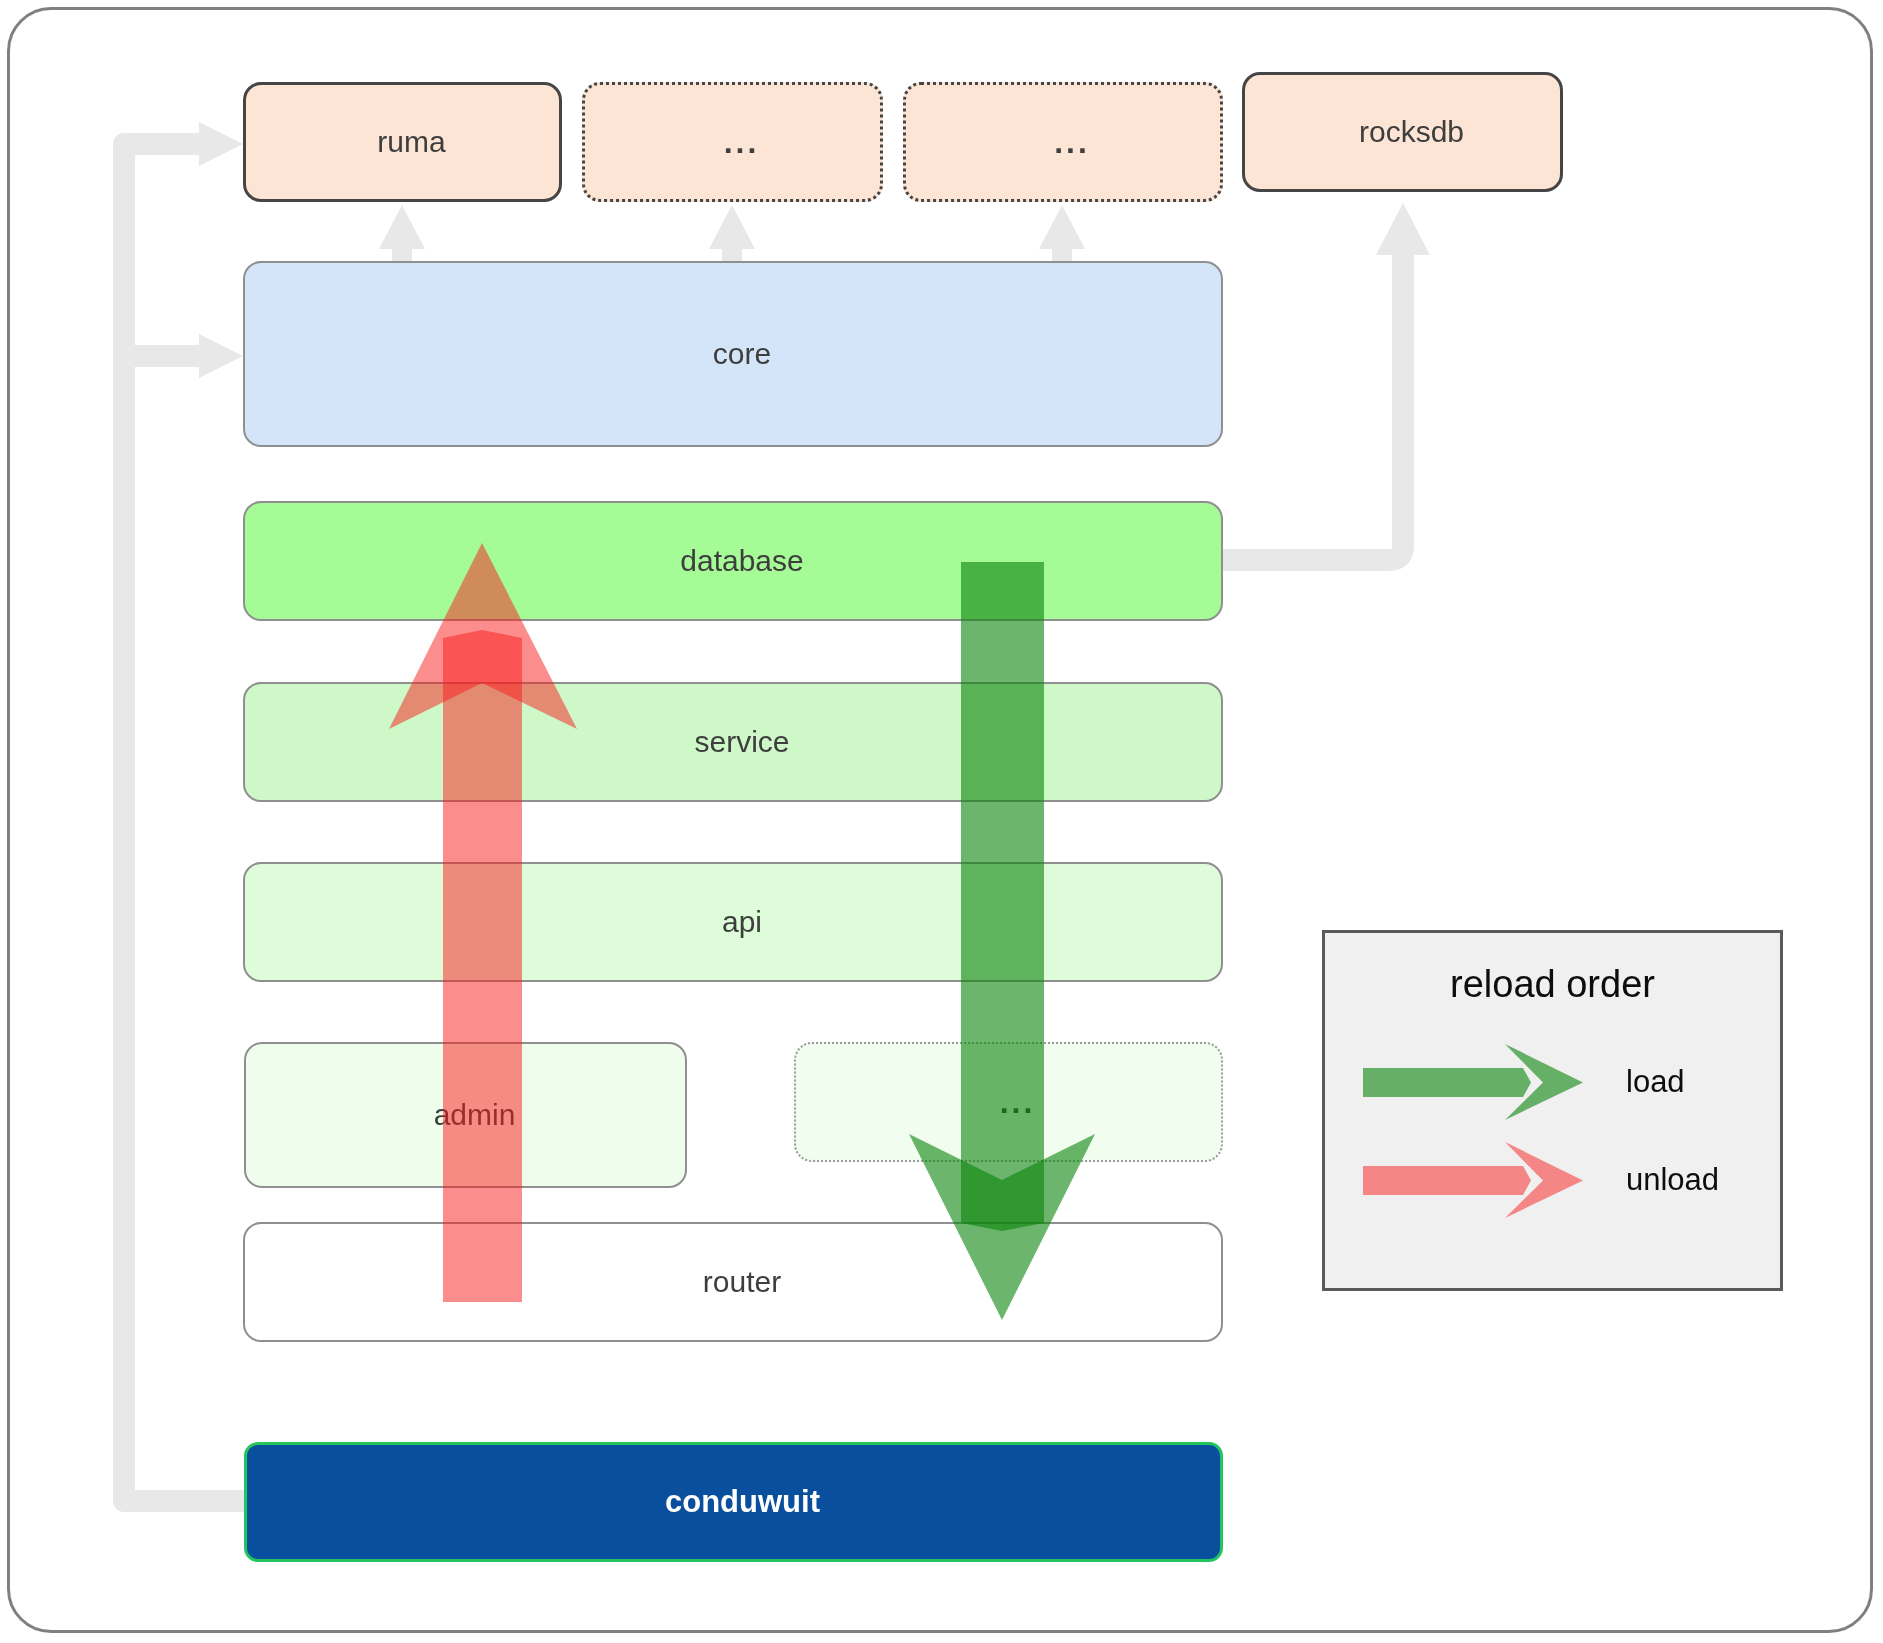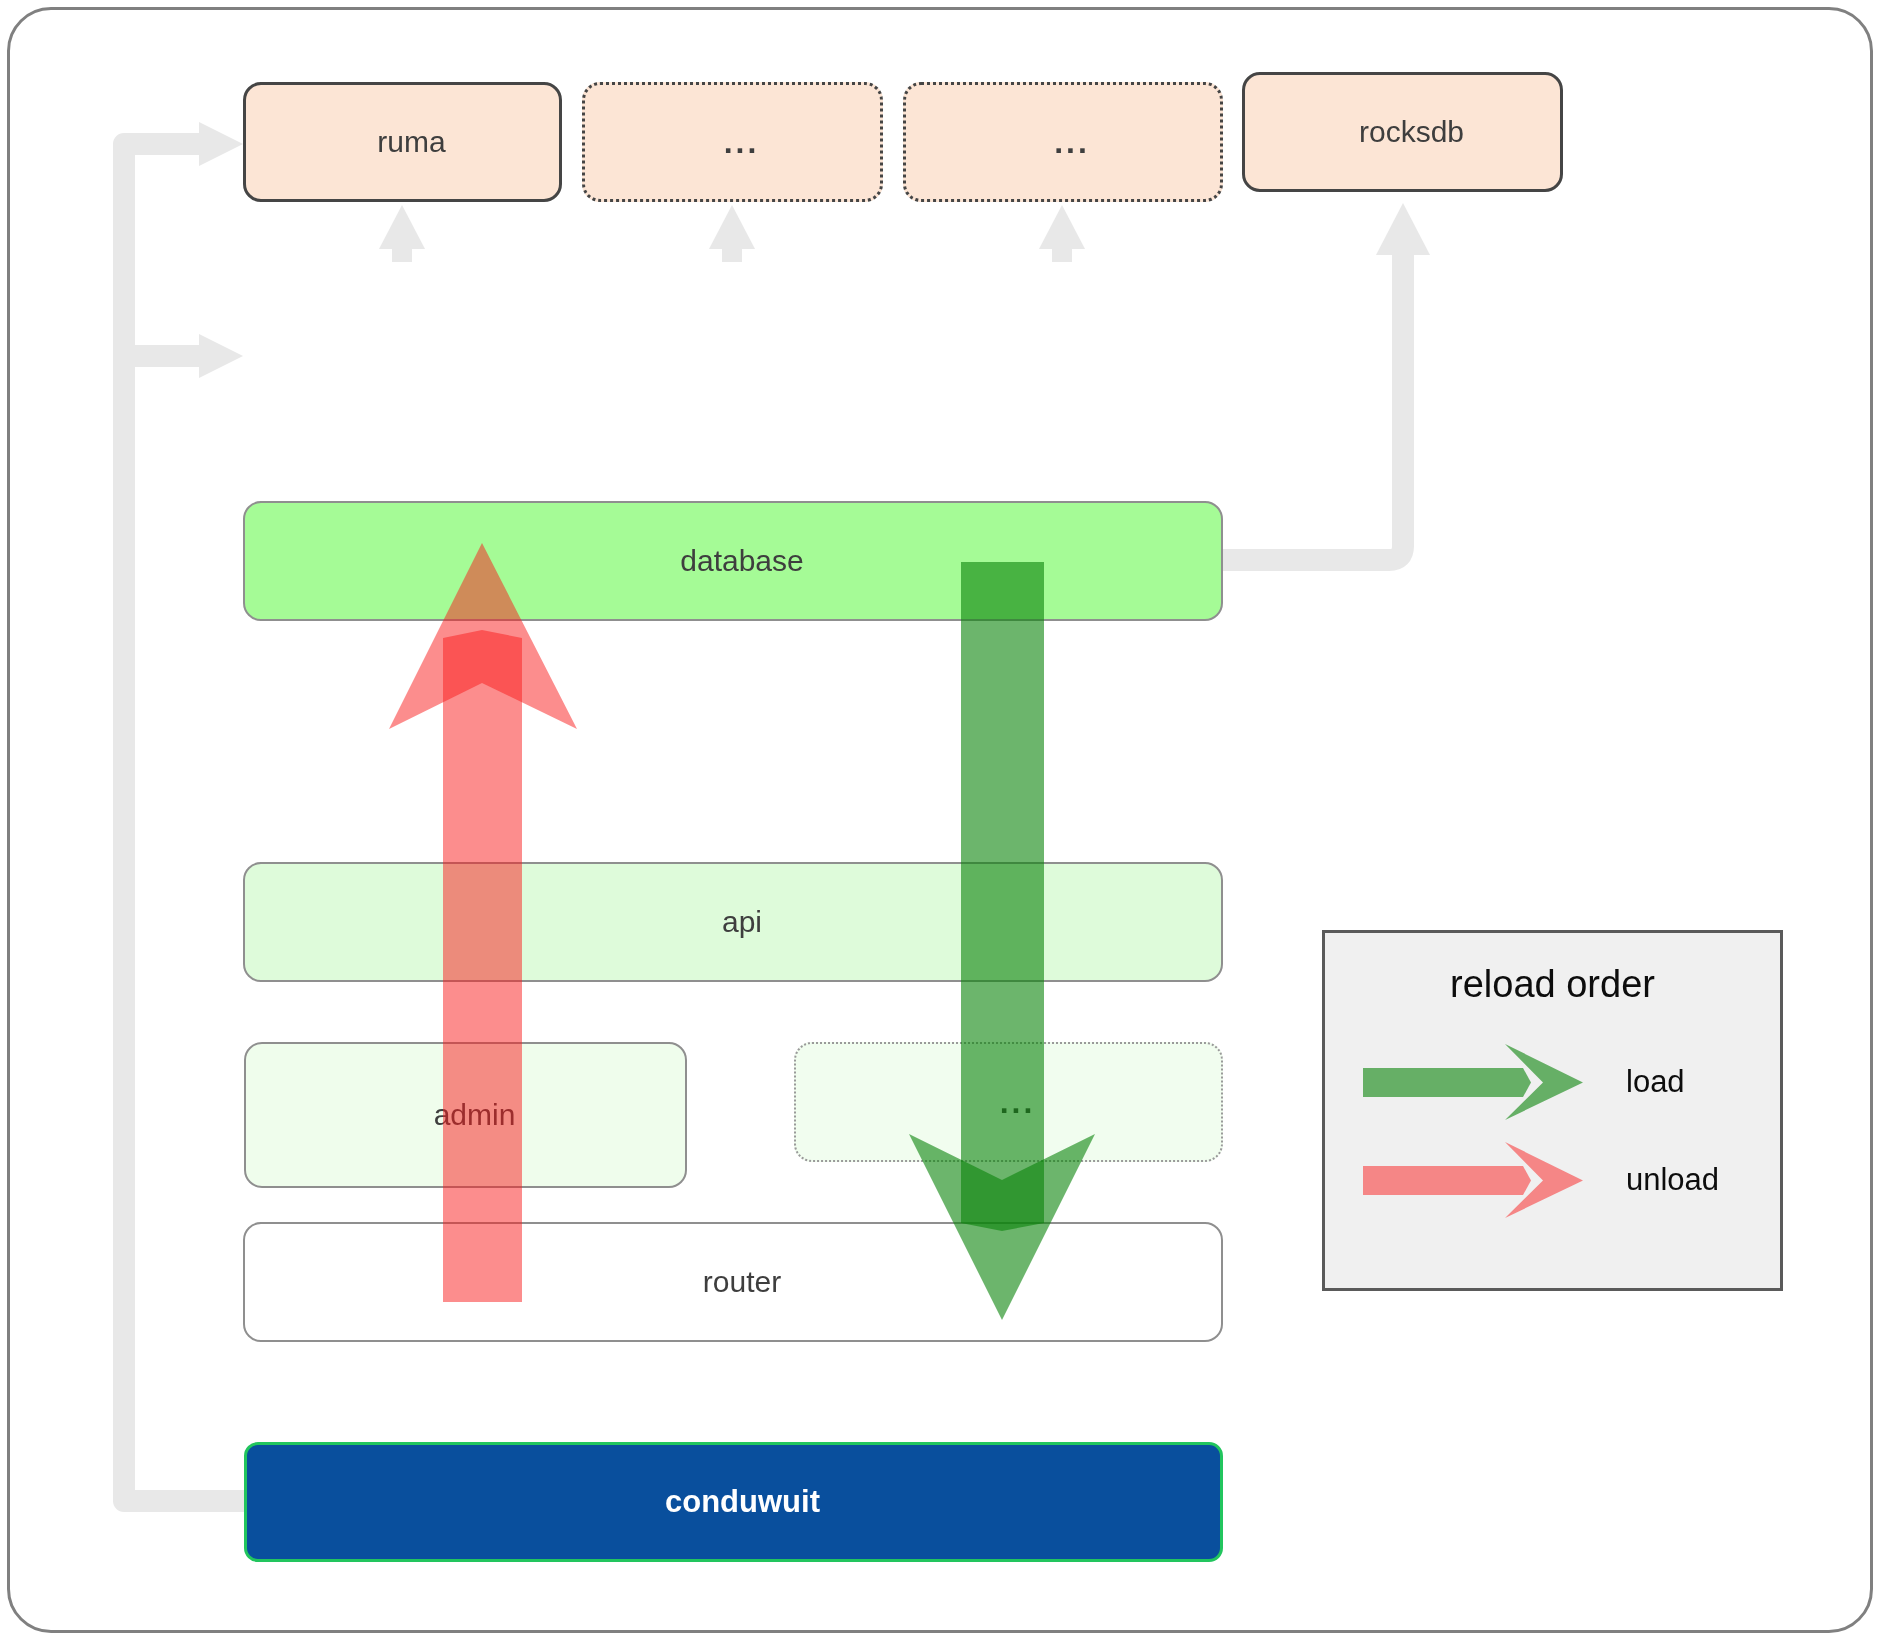--- a/index.html
+++ b/index.html
@@ -55,25 +55,31 @@
   <div class="box dark-dotted" id="box-ellipsis1" style="left: 582px; top: 82px; width: 301px; height: 120px; background-color: rgb(252, 229, 213);">
     <span class="dots">...</span>
   </div>
   <div class="box dark-dotted" id="box-ellipsis2" style="left: 903px; top: 82px; width: 320px; height: 120px; background-color: rgb(252, 229, 213);">
     <span class="dots">...</span>
   </div>
   <div class="box dark-border" id="box-rocksdb" style="left: 1242px; top: 72px; width: 321px; height: 120px; background-color: rgb(252, 229, 213);">
     <span>rocksdb</span>
   </div>
 
+  <div class="box gray-border" id="box-core" style="left: 243px; top: 261px; width: 980px; height: 186px; background-color: rgb(212, 229, 249);">
+    <span>core</span>
+  </div>
 
   <div class="box gray-border" id="box-database" style="left: 243px; top: 501px; width: 980px; height: 120px; background-color: rgb(165, 251, 150);">
     <span>database</span>
   </div>
 
+  <div class="box gray-border" id="box-service" style="left: 243px; top: 682px; width: 980px; height: 120px; background-color: rgb(207, 248, 200);">
+    <span>service</span>
+  </div>
 
   <div class="box gray-border" id="box-api" style="left: 243px; top: 862px; width: 980px; height: 120px; background-color: rgb(222, 251, 218);">
     <span>api</span>
   </div>
 
   <div class="box gray-border" id="box-admin" style="left: 244px; top: 1042px; width: 443px; height: 146px; background-color: rgb(239, 253, 236);">
     <span>admin</span>
   </div>
   <div class="box gray-dotted" id="box-ellipsis3" style="left: 794px; top: 1042px; width: 429px; height: 120px; background-color: rgb(241, 253, 239);">
     <span class="dots">...</span>

